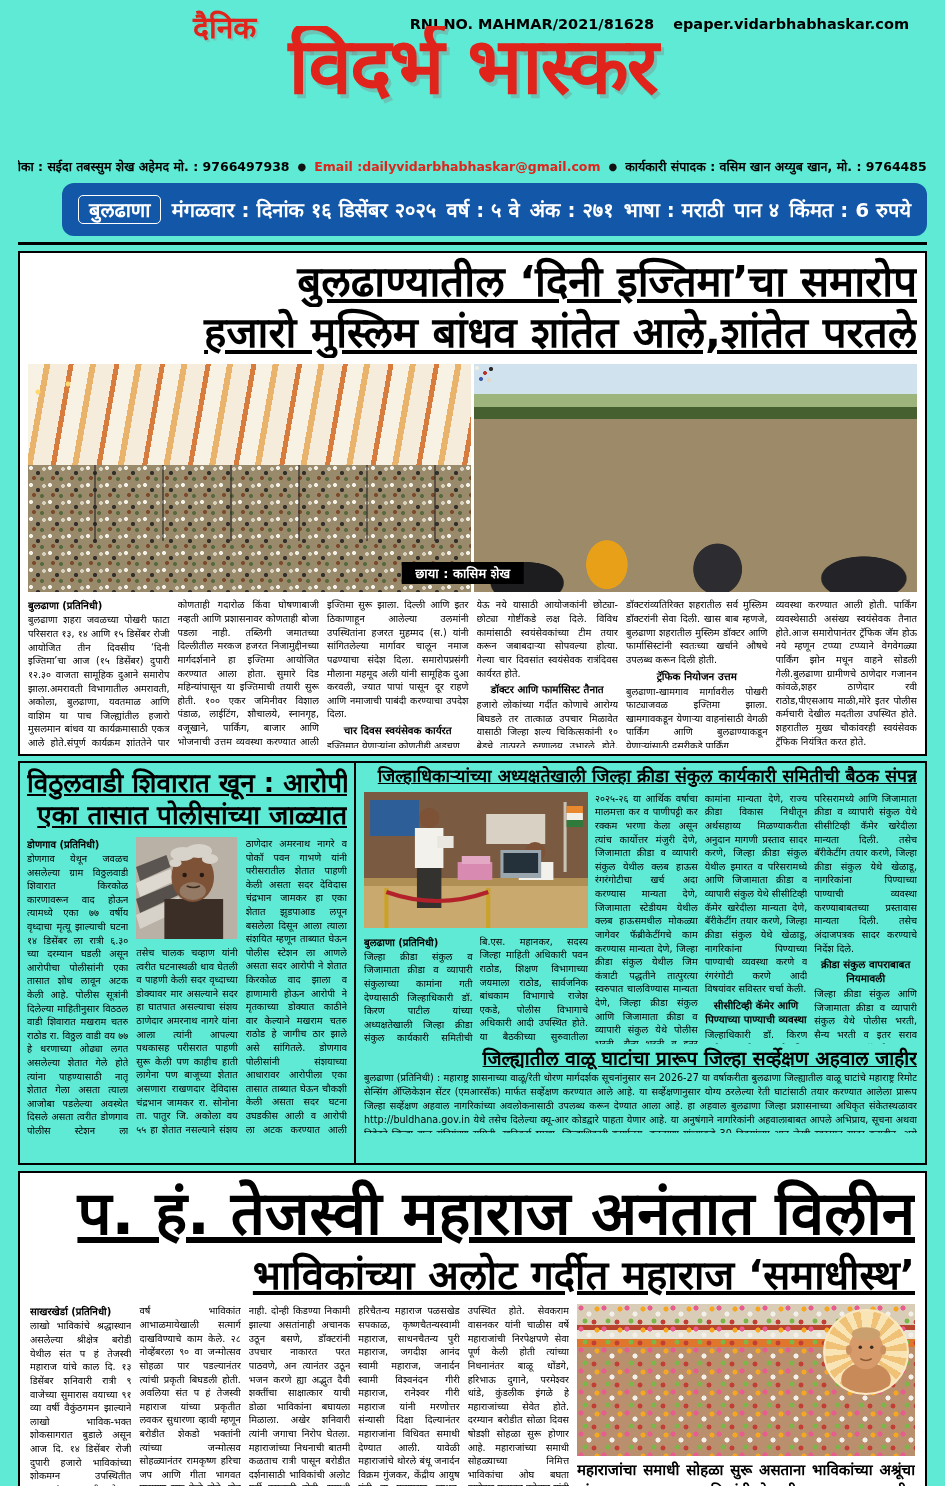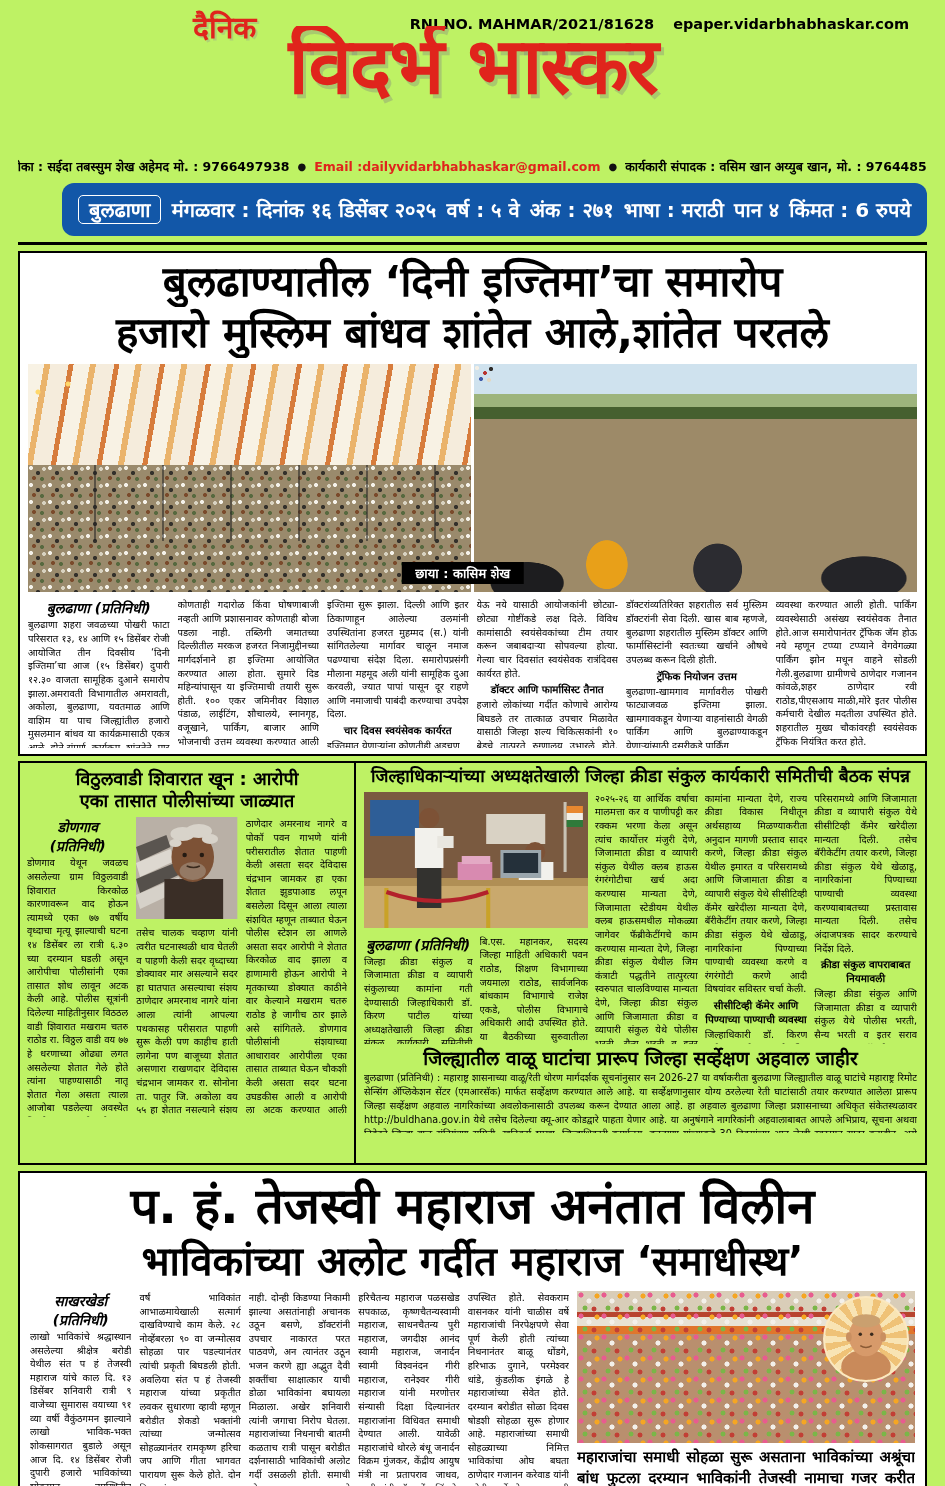--- a/index.html
+++ b/index.html
@@ -1,19 +1,19 @@
 <!DOCTYPE html>
 <html lang="mr"><head>
 <meta charset="utf-8">
 <style>
   * { margin:0; padding:0; box-sizing:border-box; }
   html,body { background:#e9e9e9; }
   body { width:945px; height:1486px; margin:0 auto; overflow:hidden;
          font-family:"DejaVu Sans", sans-serif; color:#000; background:#fff; }
-  .page { width:945px; height:1486px; padding:4px 18px 0; background:#bef264; }
+  .page { width:945px; height:1486px; padding:4px 18px 0; background:#5eead4; }
 
   
   .masthead { position:relative; height:150px; }
   .mast-tag { position:absolute; left:175px; top:2px; color:#e0241c; font-weight:bold;
               font-size:30px; text-shadow:2px 2px 0 rgba(150,150,150,.35); }
   .mast-title { position:absolute; left:0; right:0; top:22px; text-align:center;
               color:#e0241c; font-weight:bold; font-size:78px; line-height:1.05;
               letter-spacing:-2px; white-space:nowrap; overflow:hidden;
               text-shadow:3px 4px 0 rgba(130,130,130,.35); }
   .rni-line { position:absolute; right:18px; top:12px; font-weight:bold; font-size:14.5px; }
@@ -25,23 +25,23 @@
 
   
   .datebar { margin-top:5px; background:#1257a8; color:#fff; border-radius:12px;
              display:flex; align-items:center; justify-content:space-between;
              padding:12px 16px; font-weight:bold; font-size:20px; white-space:nowrap;margin-left:44px; }
   .datebar .city { border:1.5px solid #fff; border-radius:5px; padding:0 10px; }
   .black-rule { height:3px; background:#000; margin-top:6px; }
 
   
   .box { border:2px solid #000; background:#fff; }
-  .headline-xl { font-weight:bold; text-align:center; white-space:nowrap; overflow:hidden;
-                 line-height:1.22; }
-  .byline { font-weight:bold; font-size:14px; text-align:center; margin-bottom:1px;font-style:italic; }
+  .headline-xl { font-weight:bold; text-align:right; white-space:nowrap; overflow:hidden;
+                 line-height:1.22;text-decoration:underline; }
+  .byline { font-weight:bold; font-size:10px; text-align:left; margin-bottom:1px; }
   .coltext { font-size:9.6px; line-height:1.42; text-align:justify; }
   .subhead { font-weight:bold; font-size:10.3px; text-align:center; margin:2px 0; }
   .cols { display:flex; gap:8px; overflow:hidden; }
   .col { flex:1; overflow:hidden; }
 
   
   .story1 { margin-top:6px; padding:3px 8px 6px; }
   .story1 .h1 { font-size:42px; }
   .story1 .h2 { font-size:42px; }
   .photo-row { position:relative; display:flex; gap:3px; margin-top:6px; }
@@ -72,36 +72,36 @@
       radial-gradient(circle at 7px 15px, #3e5aa8 1.7px, transparent 2.3px),
       radial-gradient(circle at 15px 16px, #e2d8c2 1.7px, transparent 2.3px),
       linear-gradient(#cfe2ee 0 13%, #9db47c 13% 19%, #46602f 19% 24%, #9d8a68 24% 100%); }
   .caption-chip { position:absolute; bottom:8px; left:50%; transform:translateX(-58%);
       background:#000; color:#fff; font-weight:bold; font-size:13px; padding:2px 14px; }
   .story1-body { margin-top:6px; height:150px; }
 
   
   .mid { display:flex; margin-top:5px; height:404px; overflow:hidden; border:2px solid #000; }
   .mid-left { width:336px; flex:none; border-right:2px solid #000; padding:5px 7px; }
-  .mid-left .h1, .mid-left .h2 { font-size:18px; }
+  .mid-left .h1, .mid-left .h2 { font-size:26px; }
   .murder-body { margin-top:5px; height:300px; }
   .oldman-photo { width:100%; height:102px; margin-bottom:3px; }
   .mid-right { flex:1; padding:3px 8px; overflow:hidden; }
   .sports-headline { font-size:17.5px; }
   .sports-body { display:flex; gap:7px; margin-top:4px; height:252px; overflow:hidden; }
   .sports-photoblock { width:224px; flex:none; }
   .meeting-photo { width:100%; height:136px; }
   .sports-minicols { display:flex; gap:7px; margin-top:3px; height:110px; overflow:hidden; }
   .sand { margin-top:3px; }
   .sand-headline { font-size:19px; margin-bottom:1px; }
   .sand-body { font-size:9.6px; line-height:1.45; text-align:justify; height:62px; overflow:hidden; }
 
   
   .story5 { margin-top:6px; border-width:2.5px; padding:4px 10px 6px; height:320px; overflow:hidden; }
-  .story5 .h1 { font-size:49px; }
+  .story5 .h1 { font-size:60px; }
   .story5 .h2 { font-size:40px; }
   .story5-body { margin-top:5px; height:200px; }
   .maharaj-photoblock { width:338px; flex:none; overflow:hidden; }
   .maharaj-photo { position:relative; width:100%; height:152px; background:
       radial-gradient(circle at 4px 4px, #e85c8f 2.2px, transparent 2.9px),
       radial-gradient(circle at 12px 10px, #f3f0ea 2.2px, transparent 2.9px),
       radial-gradient(circle at 20px 5px, #f5a623 2.2px, transparent 2.9px),
       radial-gradient(circle at 8px 17px, #7ab648 2.1px, transparent 2.8px),
       radial-gradient(circle at 17px 18px, #c23f35 2.1px, transparent 2.8px),
       linear-gradient(#d9cdb8 0 14%, #b8442e 14% 17%, #e8e2d4 17% 23%, #e0762c 23% 28%, #b98f6e 28% 100%);

